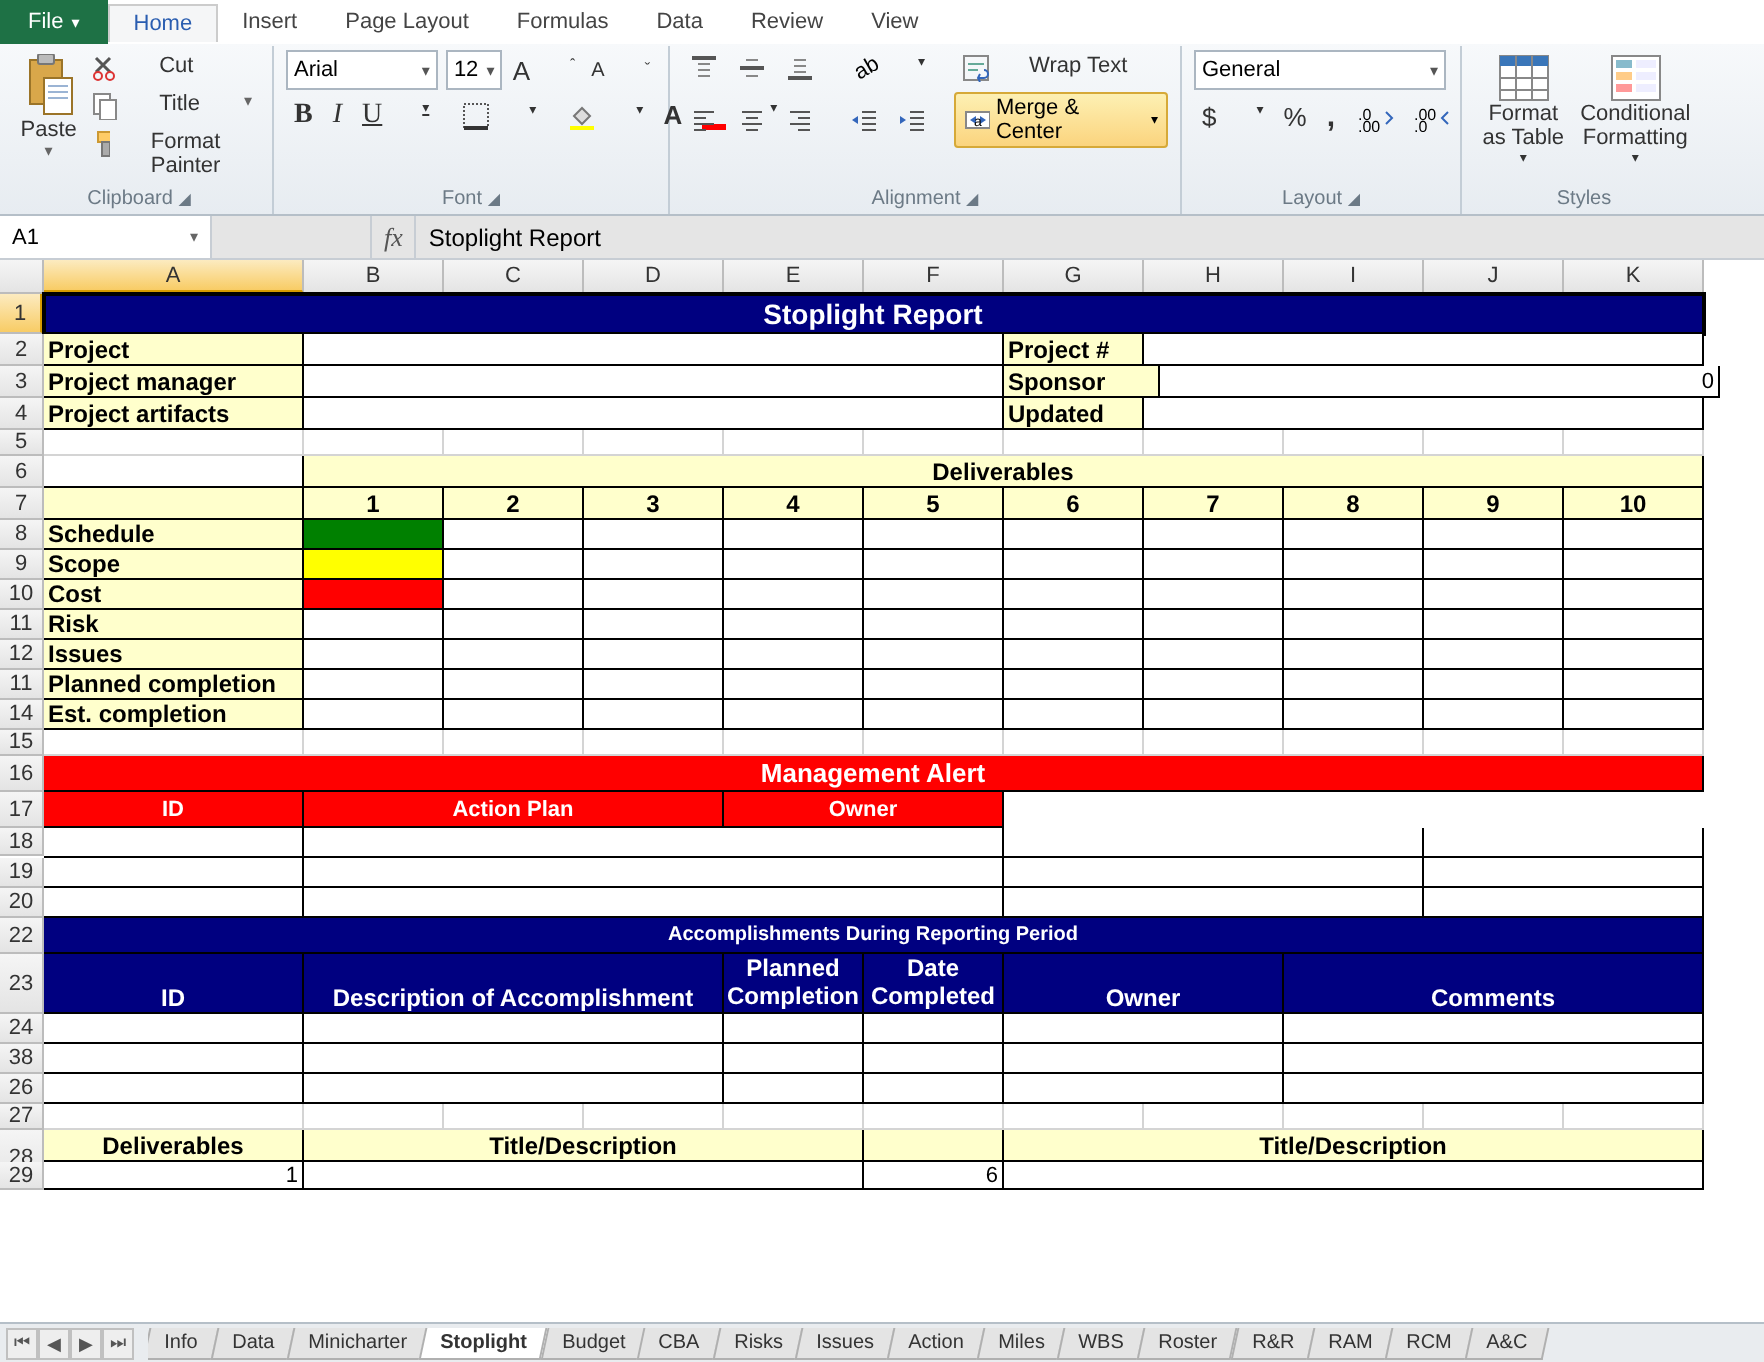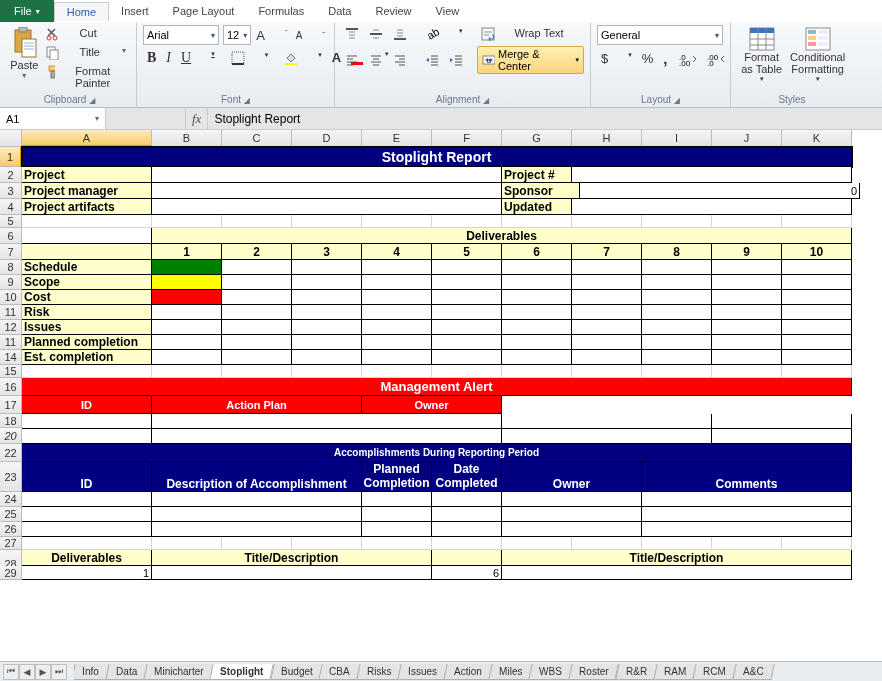--- a/index.html
+++ b/index.html
@@ -534,21 +534,28 @@
         <div class="cell hdr-red-sub" style="width: 140px; height: 18px;">Owner</div>
       </div>
       <div class="row" style="height: 15px;">
         <div class="rowhdr" style="height: 14px;">18</div>
         <div class="cell " style="width: 130px; height: 15px;"></div>
         <div class="cell " style="width: 350px; height: 15px;"></div>
         <div class="cell " style="width: 210px; height: 15px;"></div>
         <div class="cell " style="width: 140px; height: 15px;"></div>
       </div>
       <div class="row" style="height: 15px;">
-        <div class="rowhdr" style="height: 15px; font-style: italic;">20</div>
+        <div class="rowhdr" style="height: 15px;">19</div>
+        <div class="cell " style="width: 130px; height: 15px;"></div>
+        <div class="cell " style="width: 350px; height: 15px;"></div>
+        <div class="cell " style="width: 210px; height: 15px;"></div>
+        <div class="cell " style="width: 140px; height: 15px;"></div>
+      </div>
+      <div class="row" style="height: 15px;">
+        <div class="rowhdr" style="height: 15px;">20</div>
         <div class="cell " style="width: 130px; height: 15px;"></div>
         <div class="cell " style="width: 350px; height: 15px;"></div>
         <div class="cell " style="width: 210px; height: 15px;"></div>
         <div class="cell " style="width: 140px; height: 15px;"></div>
       </div>
       <div class="row" style="height: 18px;">
         <div class="rowhdr" style="height: 18px;">22</div>
         <div class="cell hdr-navy-12" style="width: 830px; height: 18px; font-size: 10px;">Accomplishments During Reporting Period</div>
       </div>
       <div class="row" style="height: 30px;">
@@ -563,21 +570,21 @@
       <div class="row" style="height: 15px;">
         <div class="rowhdr" style="height: 15px;">24</div>
         <div class="cell " style="width: 130px; height: 15px;"></div>
         <div class="cell " style="width: 210px; height: 15px;"></div>
         <div class="cell " style="width: 70px; height: 15px;"></div>
         <div class="cell " style="width: 70px; height: 15px;"></div>
         <div class="cell " style="width: 140px; height: 15px;"></div>
         <div class="cell " style="width: 210px; height: 15px;"></div>
       </div>
       <div class="row" style="height: 15px;">
-        <div class="rowhdr" style="height: 15px;">25</div>
+        <div class="rowhdr" style="height: 15px;">38</div>
         <div class="cell " style="width: 130px; height: 15px;"></div>
         <div class="cell " style="width: 210px; height: 15px;"></div>
         <div class="cell " style="width: 70px; height: 15px;"></div>
         <div class="cell " style="width: 70px; height: 15px;"></div>
         <div class="cell " style="width: 140px; height: 15px;"></div>
         <div class="cell " style="width: 210px; height: 15px;"></div>
       </div>
       <div class="row" style="height: 15px;">
         <div class="rowhdr" style="height: 15px;">26</div>
         <div class="cell " style="width: 130px; height: 15px;"></div>

